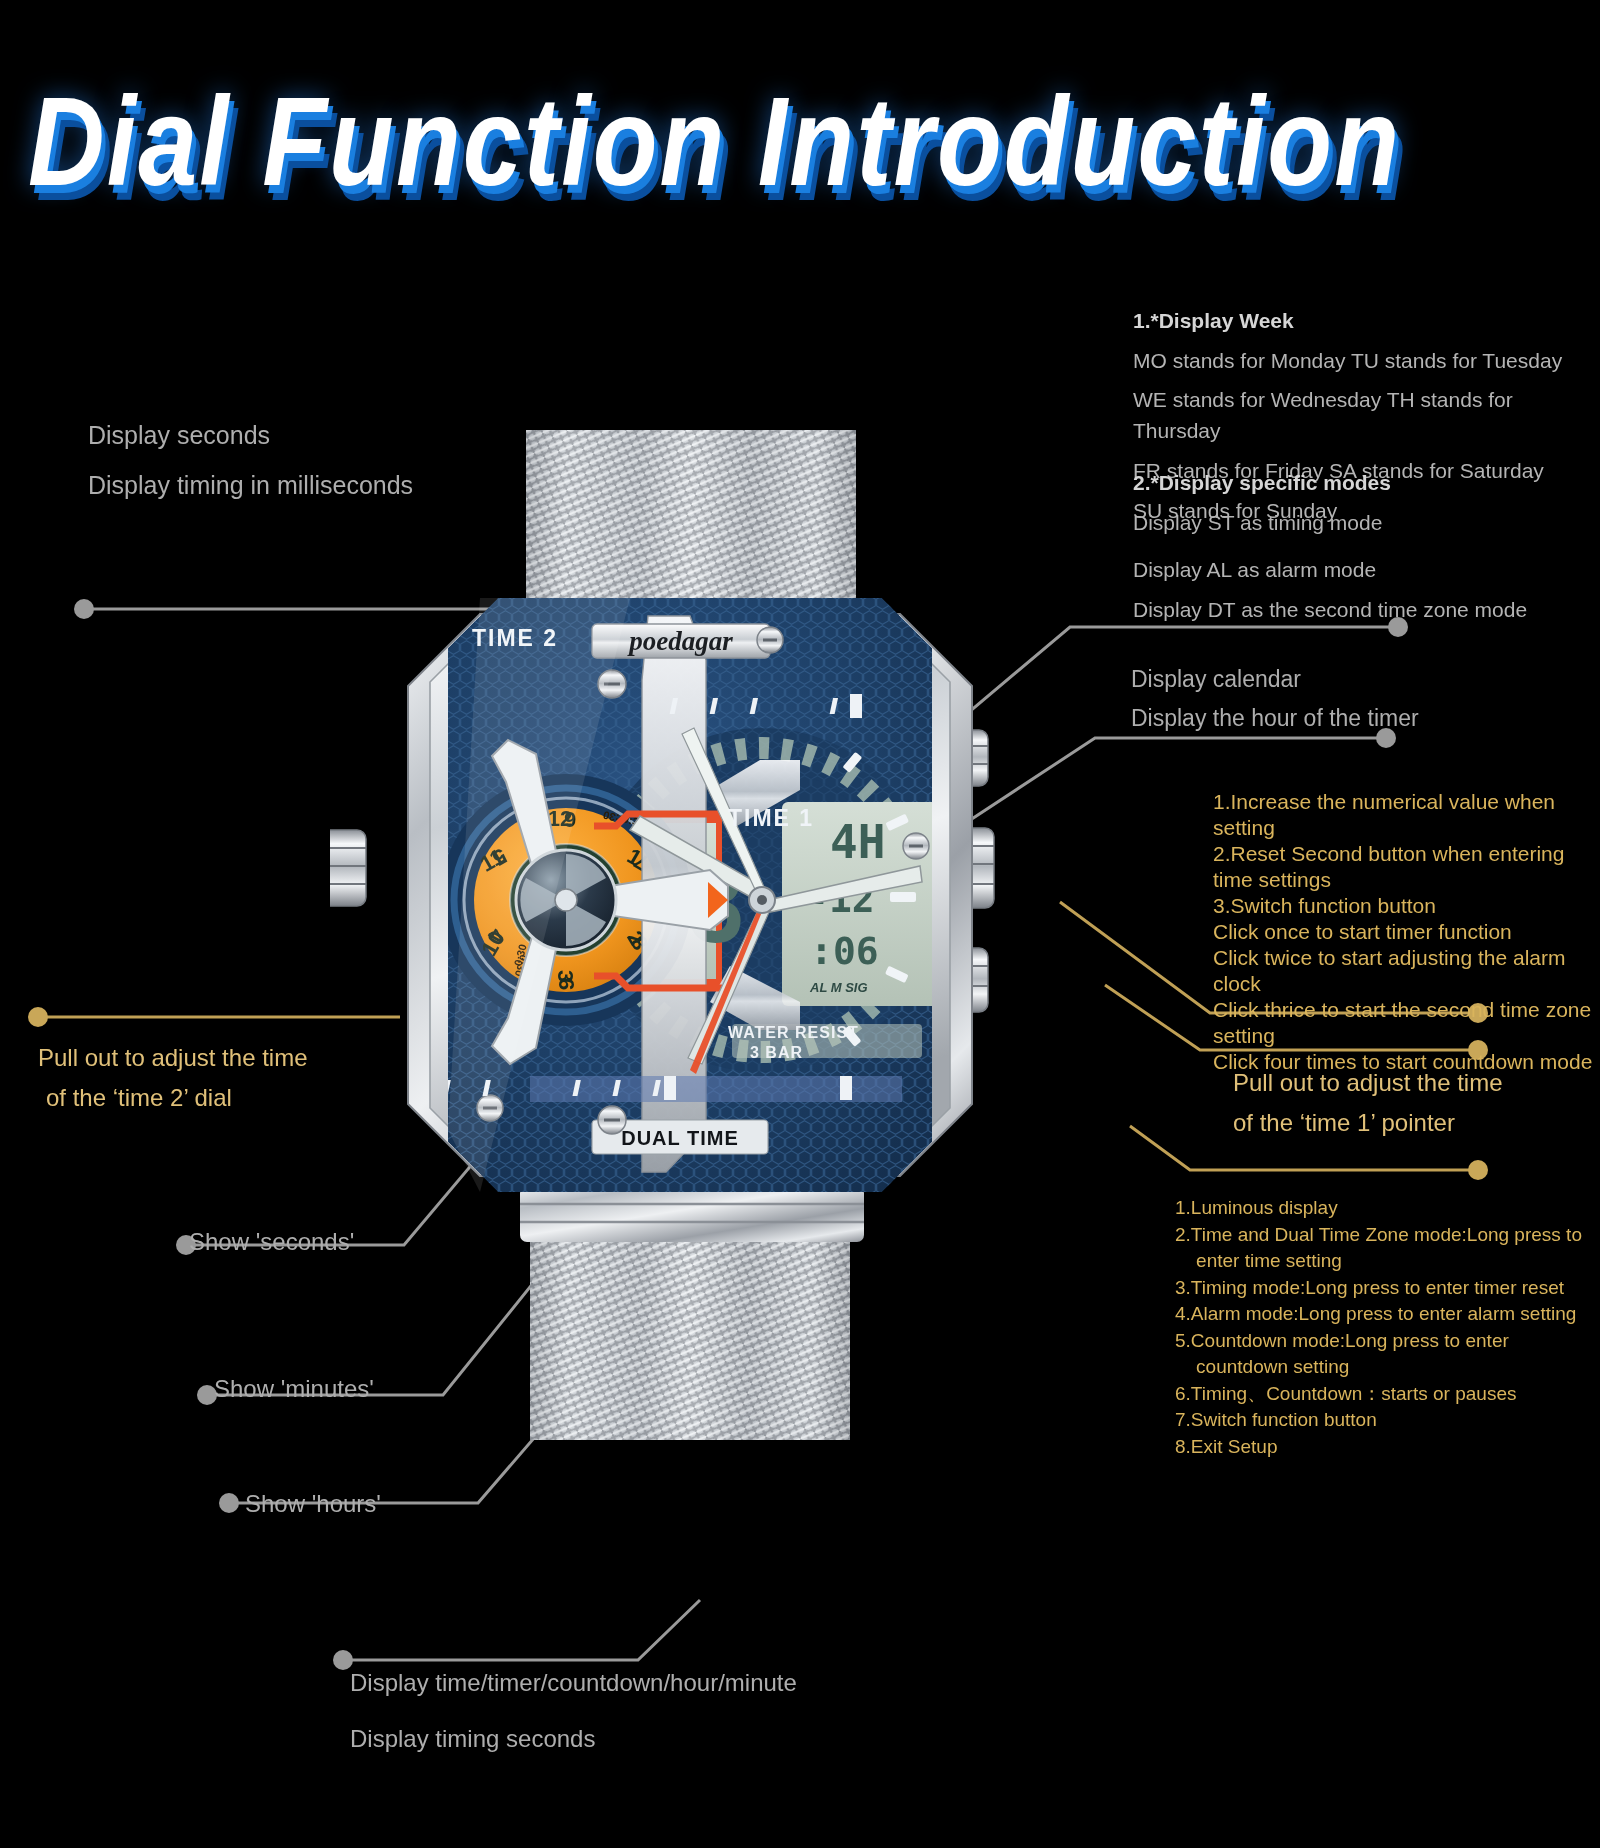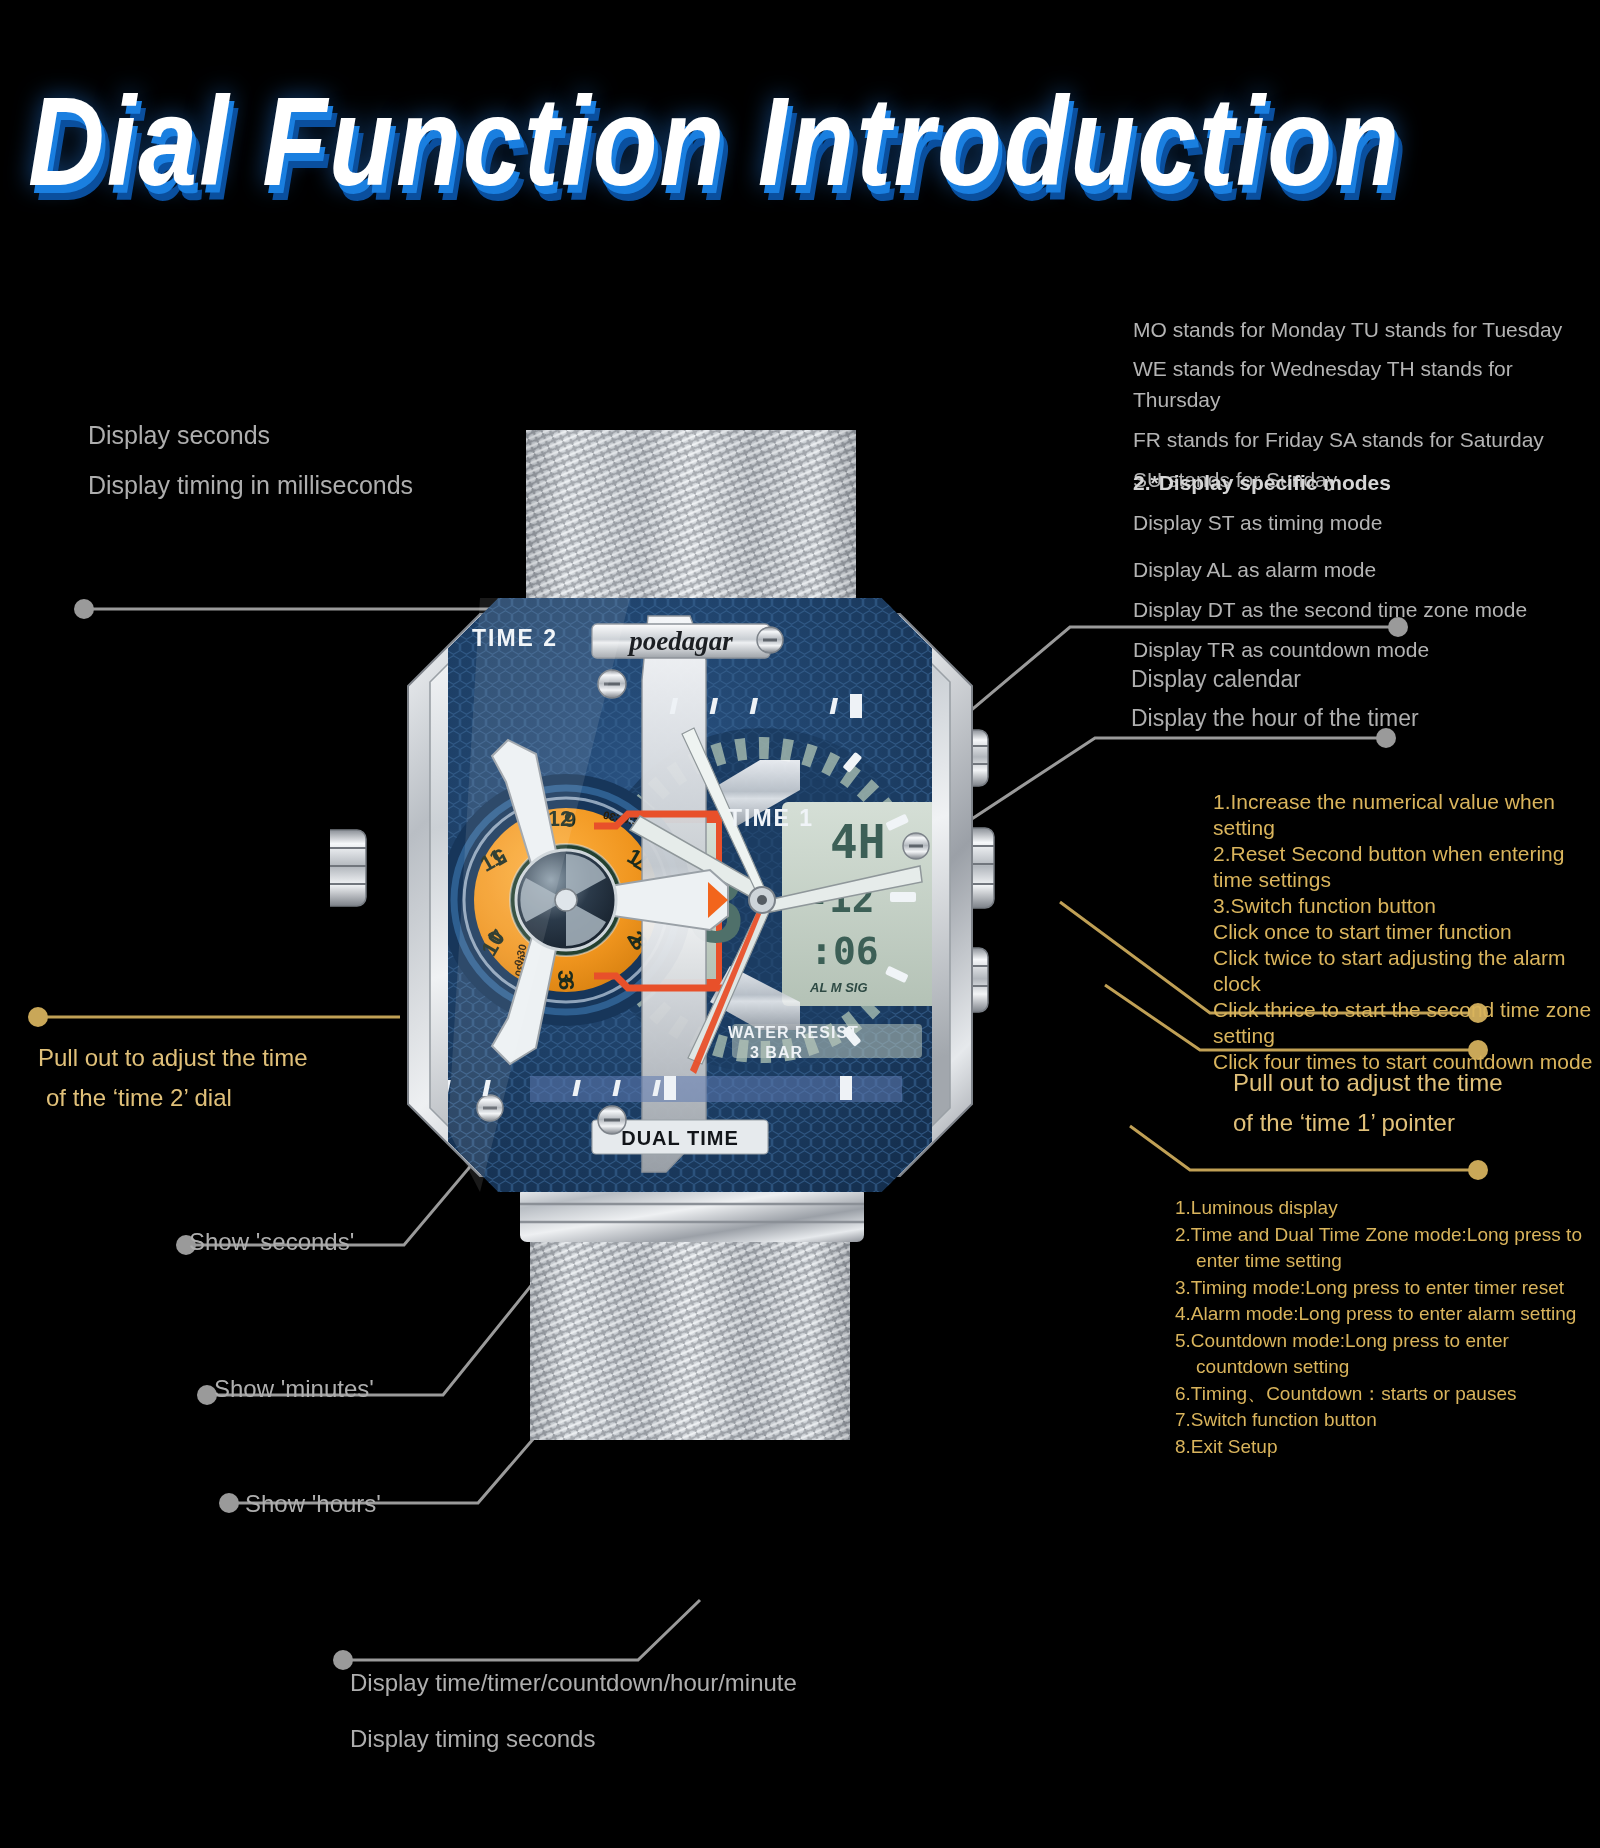--- a/index.html
+++ b/index.html
@@ -361,32 +361,32 @@
   </g>
 </svg>
 </div>
 
 <div class="anno grey ln" style="left:88px;top:417px;font-size:25px;">
   <div>Display seconds</div>
   <div style="margin-top:13px;">Display timing in milliseconds</div>
 </div>
 
 <div class="anno ln" style="left:1133px;top:305px;font-size:21px;">
+  <div class="b" style="font-size:21px;">1.*Display Week</div>
   <div style="margin-top:9px;">MO stands for Monday  TU stands for Tuesday</div>
   <div style="margin-top:8px;">WE stands for Wednesday  TH stands for Thursday</div>
   <div style="margin-top:9px;">FR stands for Friday    SA stands for Saturday</div>
   <div style="margin-top:9px;">SU stands for Sunday</div>
 </div>
 
 <div class="anno ln" style="left:1133px;top:467px;font-size:21px;">
   <div class="b" style="font-size:21px;">2.*Display specific modes</div>
   <div style="margin-top:9px;">Display ST as timing mode</div>
   <div style="margin-top:16px;">Display AL as alarm mode</div>
   <div style="margin-top:9px;">Display DT as the second time zone mode</div>
-  <div style="margin-top:9px;">Display TR as countdown mode</div>
 </div>
 
 <div class="anno grey ln" style="left:1131px;top:662px;font-size:23px;">
   <div>Display calendar</div>
   <div style="margin-top:5px;">Display the hour of the timer</div>
 </div>
 
 <div class="anno gold ln" style="left:1213px;top:789px;font-size:21px;line-height:26px;">
   <div>1.Increase the numerical value when setting</div>
   <div>2.Reset Second button when entering time settings</div>

